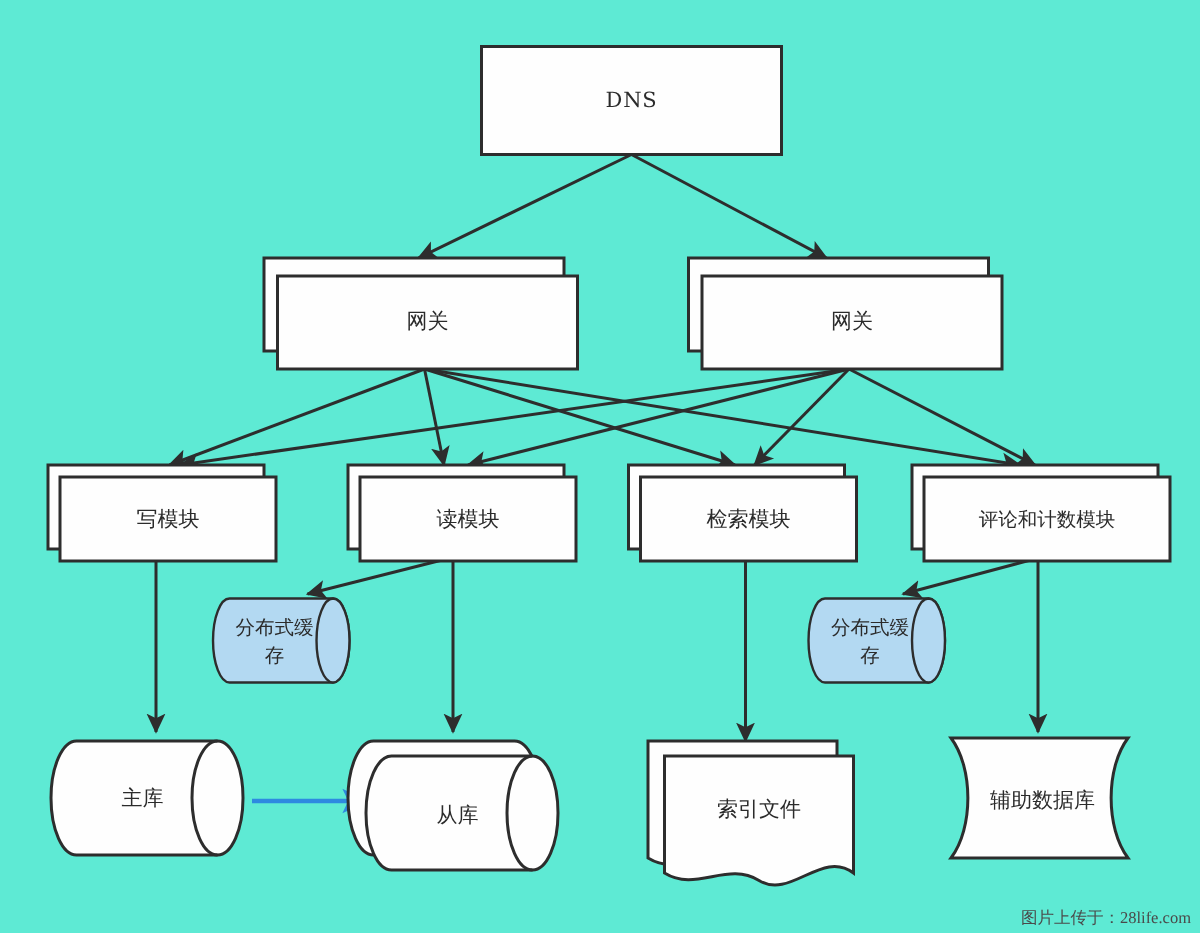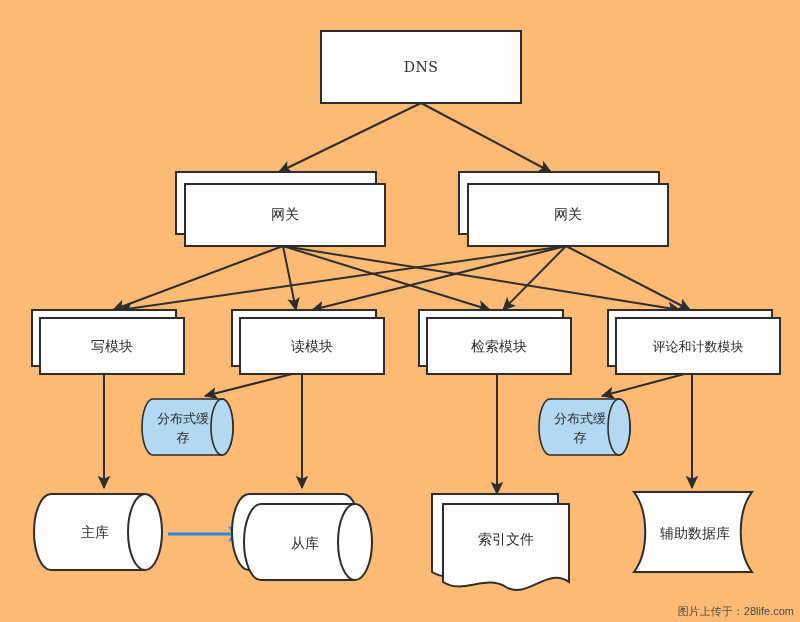--- a/index.html
+++ b/index.html
@@ -7,21 +7,21 @@
     padding: 0;
     background: #ffffff;
   }
   body {
     font-family: "DejaVu Sans", "Liberation Sans", sans-serif;
   }
   #canvas {
     position: relative;
     width: 800px;
     height: 622px;
-    background: #fdba74;
+    background: #5eead4;
     overflow: hidden;
   }
   #diagram-svg {
     position: absolute;
     top: 0;
     left: 0;
     width: 800px;
     height: 622px;
   }
   .node-label {
@@ -72,21 +72,21 @@
   }
   .edge-blue {
     stroke: #2e8ae0;
     stroke-width: 3;
     fill: none;
   }
   .watermark {
     position: absolute;
     right: 6px;
     bottom: 3px;
-    font-family: Liberation Sans, sans-serif;
+    font-family: Liberation Serif, serif;
     font-size: 11px;
     color: #4a4a4a;
     letter-spacing: 0px;
     white-space: nowrap;
   }
 </style>
 </head>
 <body>
 
 <div id="canvas">

